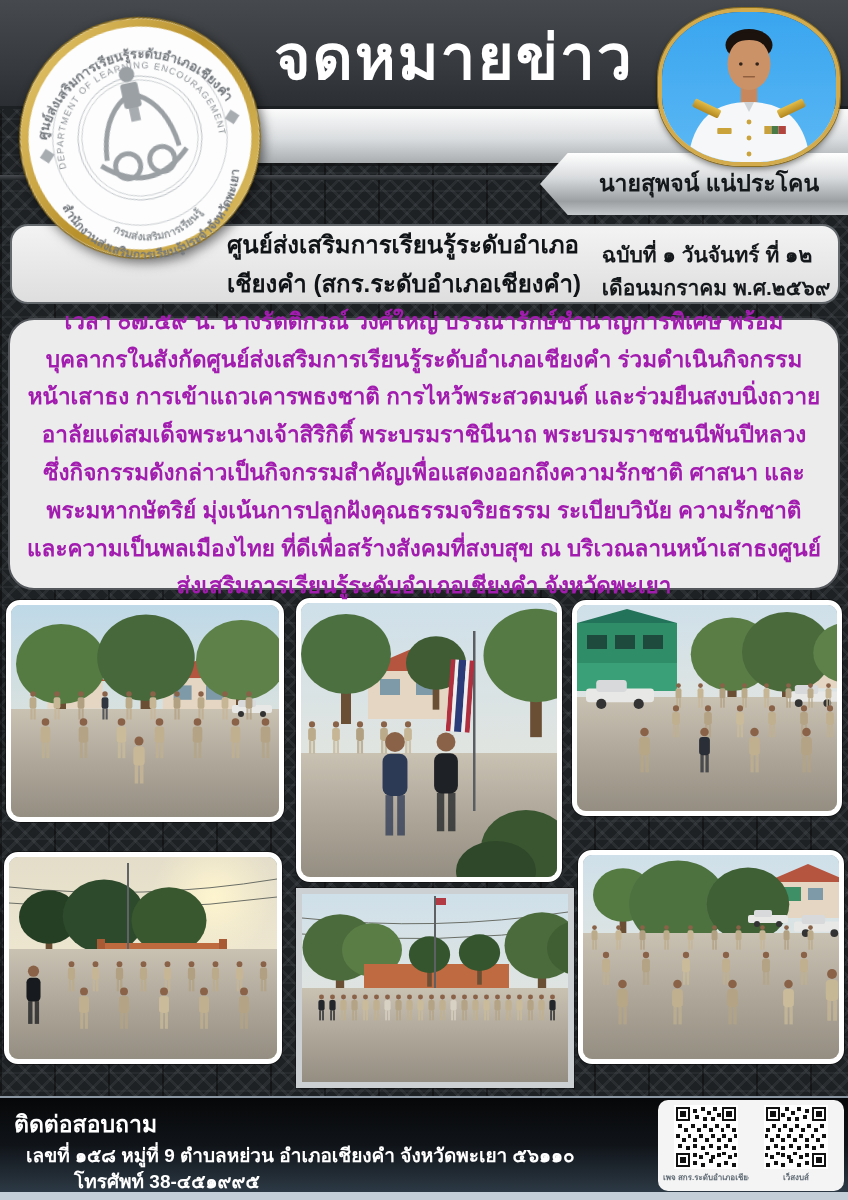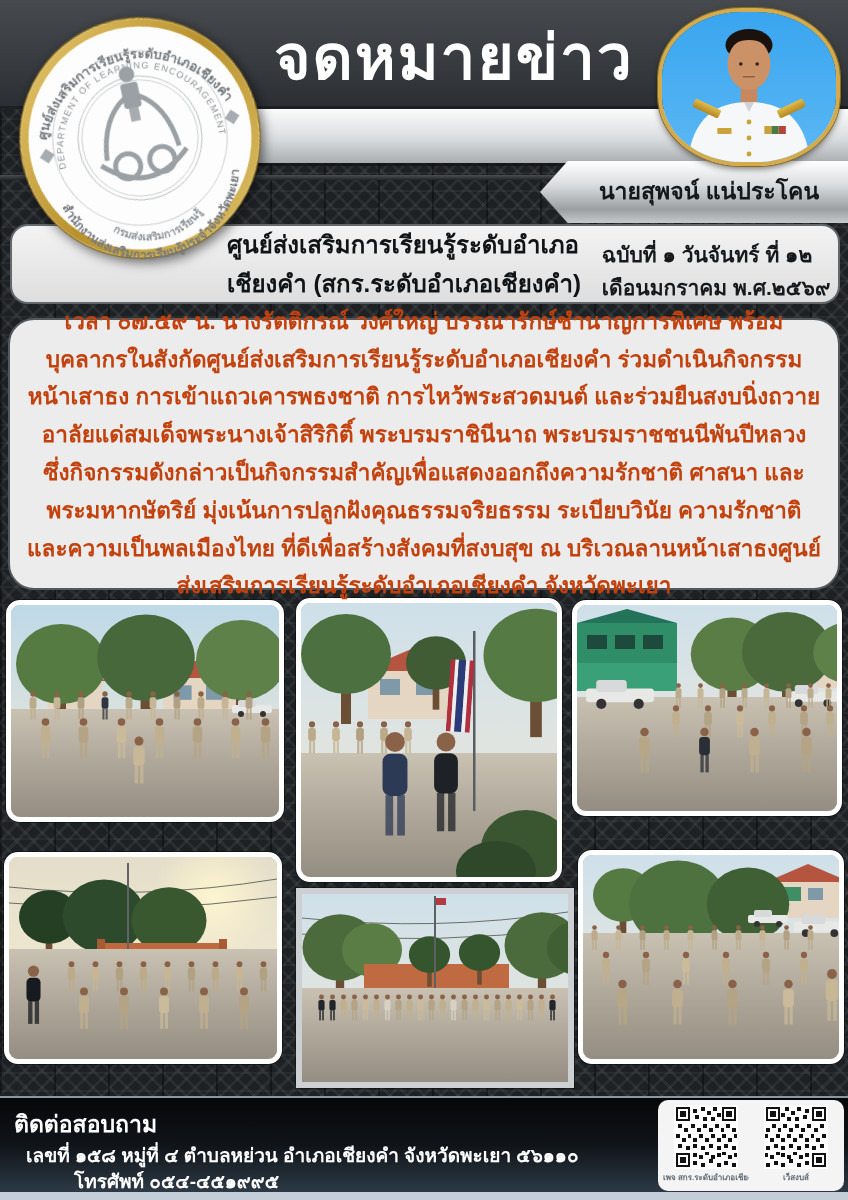--- a/index.html
+++ b/index.html
@@ -21,40 +21,40 @@
     background:linear-gradient(180deg,#fbfbfb,#dadddf 55%,#a9adb0);
     border-bottom-left-radius:70px 44px;box-shadow:0 3px 0 rgba(15,17,19,.65);}
   .np-line{position:absolute;left:0;top:175px;width:556px;height:5px;z-index:2;
     background:linear-gradient(180deg,#4a4e52,#222528);}
   .seal{position:absolute;left:14px;top:12px;width:252px;height:252px;z-index:6;
     transform:rotate(-12deg);filter:drop-shadow(2px 4px 6px rgba(0,0,0,.55));}
   .portrait{position:absolute;left:658px;top:8px;width:174px;height:150px;z-index:5;
     border-radius:46%/44%;overflow:hidden;border:4px solid #d3ab4c;
     box-shadow:0 0 0 1px #8a6d1f,0 3px 6px rgba(0,0,0,.5);}
   .portrait svg{display:block;width:100%;height:100%;}
-  .nameplate{position:absolute;left:540px;top:161px;width:308px;height:62px;z-index:4;
+  .nameplate{position:absolute;left:540px;top:153px;width:308px;height:62px;z-index:4;
     clip-path:polygon(0 50%,9% 0,100% 0,100% 100%,9% 100%);
     background:linear-gradient(180deg,#ffffff 0%,#d8dbdd 40%,#9b9fa2 78%,#c6c9cb 100%);
     display:flex;flex-direction:column;align-items:center;justify-content:center;
     padding-left:30px;box-sizing:border-box;filter:drop-shadow(0 2px 2px rgba(0,0,0,.5));gap:8px;}
   .np-name{font-size:23px;font-weight:800;color:#15181a;line-height:1.2;}
   .np-pos{font-size:17px;font-weight:700;color:#24272a;}
   .org-strip{position:absolute;left:10px;top:224px;width:830px;height:80px;z-index:3;
     box-sizing:border-box;background:linear-gradient(180deg,#f3f3f3,#dededf);
     border-radius:18px;border:2px solid #63686c;
     display:flex;flex-direction:row;align-items:center;justify-content:center;
     padding-left:215px;}
   .org-line{font-size:24px;font-weight:800;color:#111417;}
   .issue-line{font-size:21px;font-weight:700;color:#16191c;margin-top:13px;}
   
   .article-box{position:absolute;left:8px;top:318px;width:832px;height:272px;z-index:3;
     box-sizing:border-box;background:#ececec;border-radius:26px;border:2px solid #54585c;
     display:flex;align-items:center;justify-content:center;padding:12px 16px;}
   .article-box p{margin:0;font-size:22.5px;line-height:1.68;font-weight:600;
-    color:#c2410c;text-align:center;}
+    color:#a21caf;text-align:center;}
   
   .photo{position:absolute;overflow:hidden;background:#9aa;}
   .photo svg{display:block;width:100%;height:100%;}
   .photo.white{border:5px solid #ffffff;border-radius:14px;box-shadow:0 0 0 1px rgba(0,0,0,.45);}
   .photo.gray{border:6px solid #cdd0d3;box-shadow:0 0 0 1px rgba(0,0,0,.35);}
   .p1{left:6px;top:600px;width:268px;height:212px;}
   .p2{left:296px;top:598px;width:256px;height:274px;}
   .p3{left:572px;top:600px;width:260px;height:206px;}
   .p4{left:4px;top:852px;width:268px;height:202px;}
   .p5{left:296px;top:888px;width:266px;height:188px;}
@@ -499,22 +499,22 @@
         <use href="#psn" x="85" y="124" width="19" height="48" style="color:#c0b08f"></use>
         <use href="#psn" x="140" y="124" width="19" height="48" style="color:#b4a485"></use>
         <use href="#psn" x="196" y="124" width="19" height="48" style="color:#cabb9a"></use>
         <use href="#psn" x="238" y="112" width="22" height="58" style="color:#c6b795"></use>
       </g>
     </svg>
   </div>
 
   <div class="footer">
     <div class="f-head">ติดต่อสอบถาม</div>
-    <div class="f-addr">เลขที่ ๑๕๘ หมู่ที่ ๔ ตำบลหย่วน  อำเภอเชียงคำ  จังหวัดพะเยา ๕๖๑๑๐</div>
-    <div class="f-phone">โทรศัพท์ ๐๕๔-๔๕๑๙๙๕</div>
+    <div class="f-addr">เลขที่ ๑๕๘ หมู่ที่ 9 ตำบลหย่วน  อำเภอเชียงคำ  จังหวัดพะเยา ๕๖๑๑๐</div>
+    <div class="f-phone">โทรศัพท์ 38-๔๕๑๙๙๕</div>
     <div class="qr-panel">
       <div class="qr">
         <svg viewBox="0 0 33 33" shape-rendering="crispEdges">
             <use href="#qrA"></use>
           </svg>
         <div class="qr-cap">เพจ สกร.ระดับอำเภอเชียงคำ</div>
       </div>
       <div class="qr">
         <svg viewBox="0 0 33 33" shape-rendering="crispEdges">
             <use href="#qrA" transform="translate(33,0) scale(-1,1)"></use>

